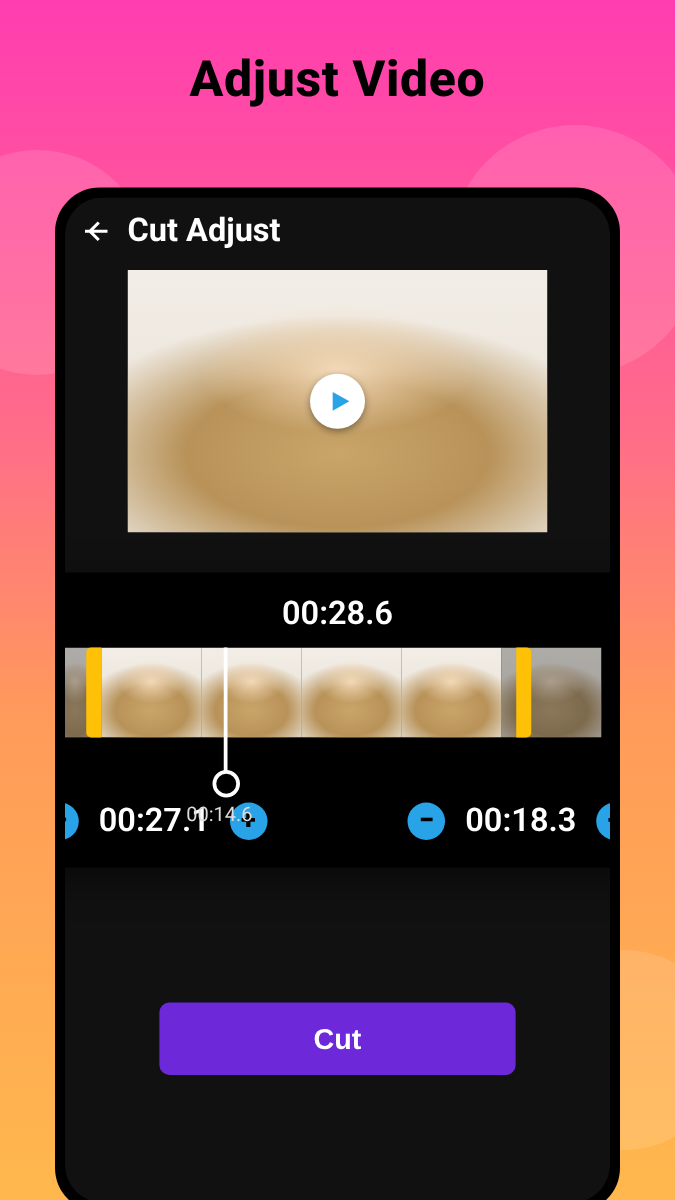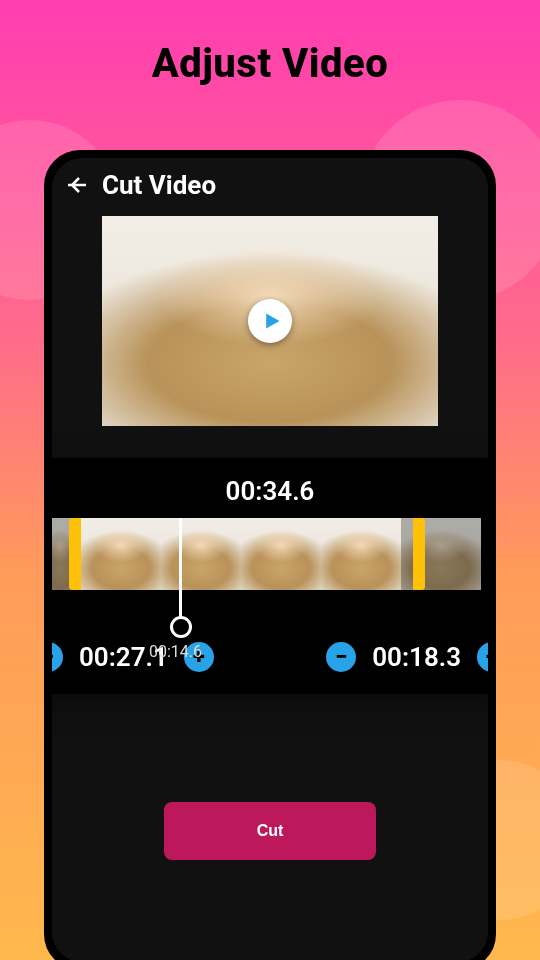--- a/index.html
+++ b/index.html
@@ -99,22 +99,22 @@
   .group { display:flex; align-items:center; gap:16px; }
   .tc { color:#fff; font-size:26px; font-weight:600; font-variant-numeric: tabular-nums; }
   .circ-btn {
     width:30px; height:30px; border-radius:50%; background:#29a3e8;
     display:flex; align-items:center; justify-content:center; cursor:pointer;
   }
   .circ-btn span { color:#000; font-size:22px; font-weight:900; line-height:1; }
 
   .cut-btn {
     position:absolute; left:50%; transform:translateX(-50%); top:644px;
-    width:212px; height:58px; background:#be185d; color:#fff;
-    border:none; border-radius:8px; font-size:16px; font-weight:600; cursor:pointer;
+    width:285px; height:58px; background:#6d28d9; color:#fff;
+    border:none; border-radius:8px; font-size:23px; font-weight:600; cursor:pointer;
   }
 </style>
 </head>
 <body>
 
 <div class="bg">
   <div class="circle1"></div>
   <div class="circle2"></div>
   <div class="circle3"></div>
 
@@ -122,35 +122,35 @@
 
   <div class="phone">
     <div class="screen">
 
       <div class="appbar">
         <div class="back-icon">
           <svg viewBox="0 0 24 24">
               <path d="M14 5l-7 7 7 7M3 12h18"></path>
             </svg>
         </div>
-        <div class="appbar-title">Cut Video</div>
+        <div class="appbar-title">Cut Adjust</div>
       </div>
 
       <div class="preview">
         <div class="photo portrait"></div>
         <div class="play">
           <svg viewBox="0 0 24 24">
               <path d="M5 3l16 9-16 9z"></path>
             </svg>
         </div>
       </div>
 
       <div class="trim-panel">
         <div class="trim-total">
-          <span class="lbl">00</span><span class="lbl">:</span><span class="lbl">34.6</span>
+          <span class="lbl">00</span><span class="lbl">:</span><span class="lbl">28.6</span>
         </div>
 
         <div class="timeline-wrap">
           <div class="timeline">
             <div class="thumb dim portrait" style="width:42px"></div>
             <div class="thumb portrait"></div>
             <div class="thumb portrait"></div>
             <div class="thumb portrait"></div>
             <div class="thumb portrait"></div>
             <div class="thumb dim portrait"></div>

